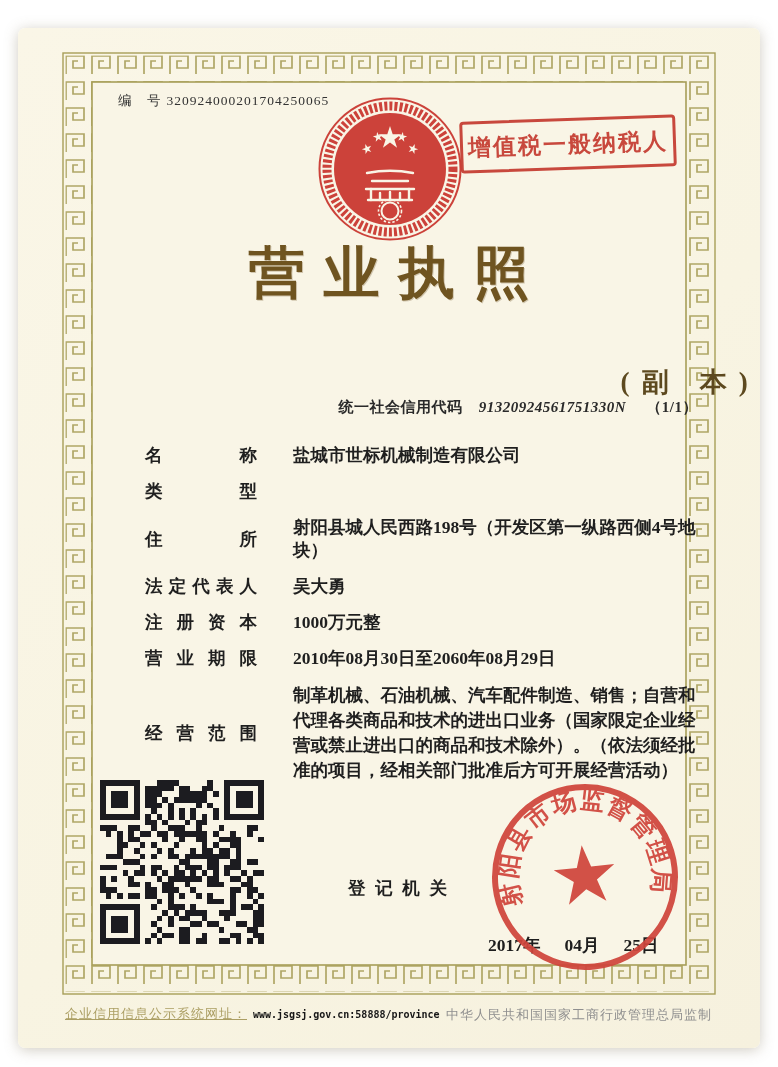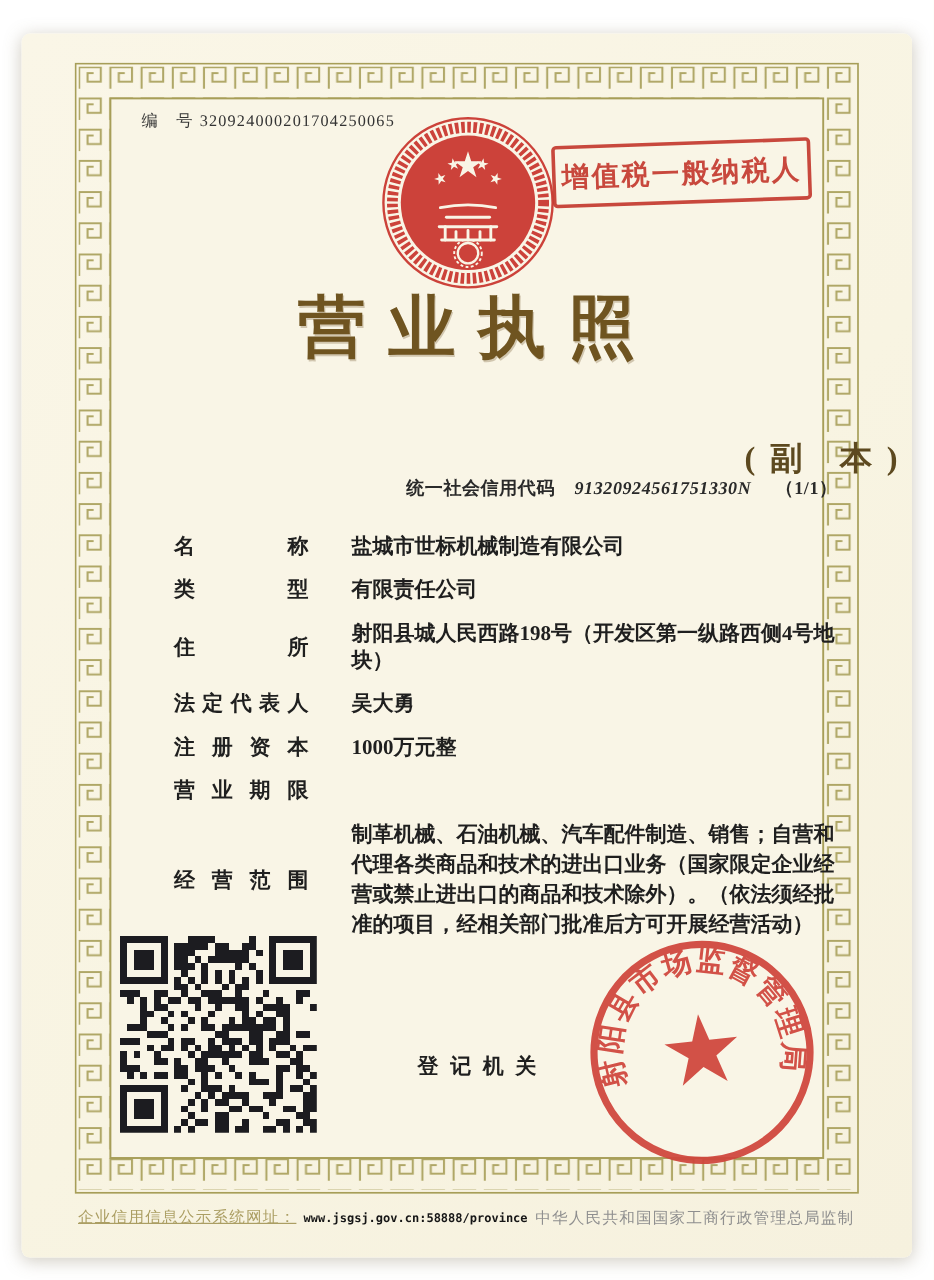--- a/index.html
+++ b/index.html
@@ -116,36 +116,36 @@
     <span class="pg">（1/1）</span>
   </div>
 
   <div class="fields">
     <div class="frow">
       <span class="flabel">名称</span>
       <span class="fvalue">盐城市世标机械制造有限公司</span>
     </div>
     <div class="frow">
       <span class="flabel">类型</span>
-      <span class="fvalue">有限责任公司</span>
     </div>
     <div class="frow">
       <span class="flabel">住所</span>
       <span class="fvalue">射阳县城人民西路198号（开发区第一纵路西侧4号地块）</span>
     </div>
     <div class="frow">
       <span class="flabel">法定代表人</span>
       <span class="fvalue">吴大勇</span>
     </div>
     <div class="frow">
       <span class="flabel">注册资本</span>
       <span class="fvalue">1000万元整</span>
     </div>
     <div class="frow">
       <span class="flabel">营业期限</span>
+      <span class="fvalue">2010年08月30日至2060年08月29日</span>
     </div>
     <div class="frow multi">
       <span class="flabel">经营范围</span>
       <span class="fvalue">制革机械、石油机械、汽车配件制造、销售；自营和代理各类商品和技术的进出口业务（国家限定企业经营或禁止进出口的商品和技术除外）。（依法须经批准的项目，经相关部门批准后方可开展经营活动）</span>
     </div>
   </div>
 
   <div class="qr">
     <svg id="qr-svg" width="164" height="164" viewBox="0 0 29 29" shape-rendering="crispEdges">
         <rect x="0" y="0" width="1" height="1" fill="#1c1c20"></rect>
@@ -556,19 +556,22 @@
         <polygon id="sealStar" points="0,-1 0.2245,-0.309 0.951,-0.309 0.3633,0.118 0.5878,0.809 0,0.382 -0.5878,0.809 -0.3633,0.118 -0.951,-0.309 -0.2245,-0.309"></polygon>
       </defs>
       <circle cx="99" cy="99" r="90" fill="none" stroke="#d0453c" stroke-width="6"></circle>
       <use href="#sealStar" transform="translate(99,99) scale(32)" fill="#d0453c"></use>
       <text font-size="24" font-weight="700" fill="#d0453c" letter-spacing="2" font-family="Liberation Serif, DejaVu Serif, serif">
         <textPath href="#sealArc" startOffset="2">射阳县市场监督管理局</textPath>
       </text>
     </svg>
   </div>
 
+  <div class="date-line">
+    <span>2017年</span><span>04月</span><span>25日</span>
+  </div>
 
   <div class="footer-left">
     <span class="gold">企业信用信息公示系统网址：</span><span class="url">www.jsgsj.gov.cn:58888/province</span>
   </div>
   <div class="footer-right">中华人民共和国国家工商行政管理总局监制</div>
 
 </div>
 
 </body></html>

